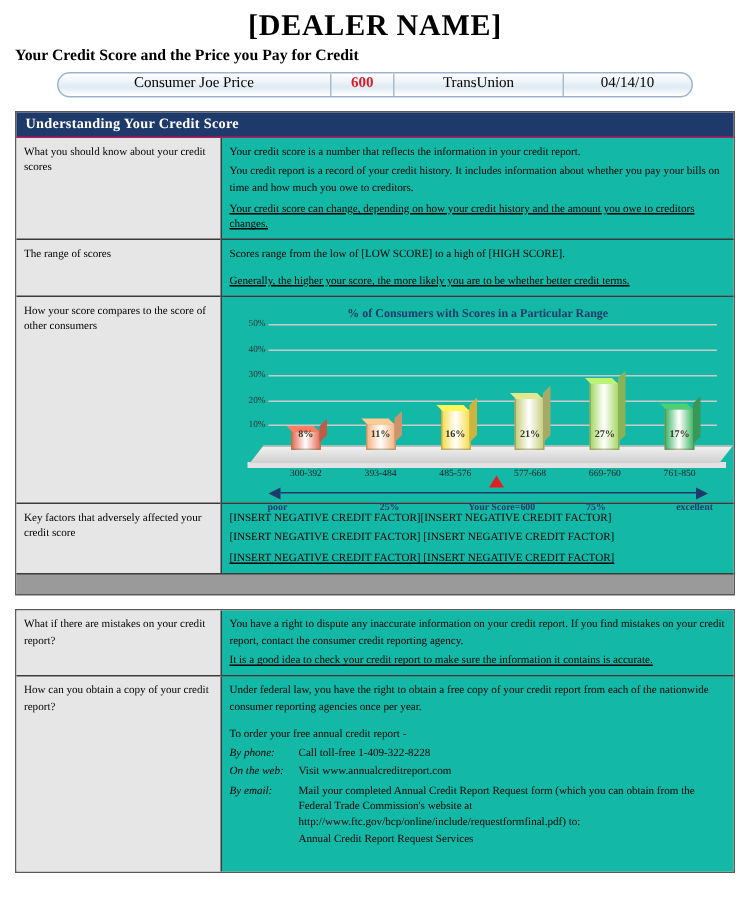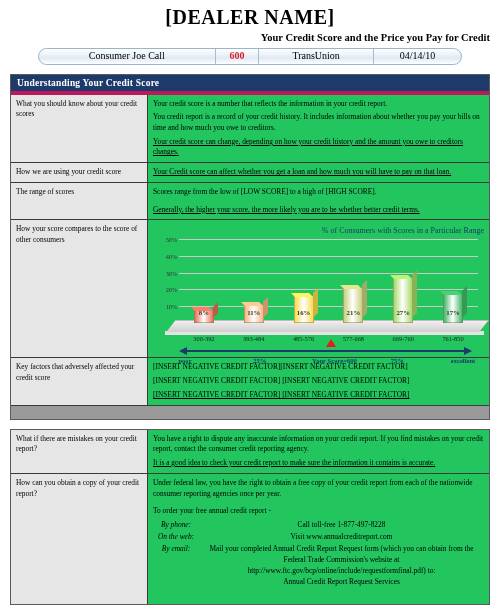--- a/index.html
+++ b/index.html
@@ -9,21 +9,21 @@
     color:#000;overflow:hidden;
   }
   .page{width:500px;height:614px;position:relative;box-sizing:border-box;padding:0 10px;}
 
   
   .title{
     text-align:center;font-size:20px;font-weight:bold;letter-spacing:.5px;
     margin-top:6px;line-height:1.1;
   }
   .subtitle{
-    text-align:right;font-size:10.5px;font-weight:bold;
+    text-align:left;font-size:10.5px;font-weight:bold;
     margin-top:4px;margin-bottom:5px;
   }
 
   
   .info-wrap{
     margin:0 28px 0 28px;
     border:1px solid #9bb4cc;
     border-radius:9px;
     overflow:hidden;
     background:linear-gradient(to bottom,#ffffff 0%,#eef4f9 35%,#dfeaf3 60%,#ffffff 100%);
@@ -40,45 +40,45 @@
 
   
   .section{
     border:1px solid #5a5a5a;
     margin-top:9px;
     background:#fff;
   }
   .section-header{
     background:#1d3a6b;color:#ffffff;font-weight:bold;font-size:9.5px;
     padding:3px 6px;letter-spacing:.2px;
-    border-bottom:4px solid #be185d;
+    border-bottom:1px solid #be185d;
   }
   table.grid{width:100%;border-collapse:collapse;table-layout:fixed;}
   table.grid > tbody > tr > td{
     border-top:1px solid #3b3b3b;
     vertical-align:top;
     font-size:7.4px;line-height:1.45;
     padding:4px 5px;
   }
   table.grid > tbody > tr:first-child > td{border-top:none;}
   td.label{
     width:126px;background:#e6e6e6;border-right:1px solid #3b3b3b;
     font-size:7.4px;line-height:1.4;
   }
-  td.body{background:#22c55e;}
+  td.body{background:#14b8a6;}
   .p{margin:0 0 3px 0;}
   .p:last-child{margin-bottom:0;text-decoration:underline;}
   .gap{margin-top:7px;}
   .bar-bottom{height:13px;background:#9a9a9a;border-top:1px solid #3b3b3b;}
 
   
   .chart-cell{padding:3px 4px 2px 4px;}
   .chart{position:relative;width:100%;height:128px;}
   .chart-title{
-    text-align:right;color:#1d3a6b;font-weight:normal;font-size:8px;
+    text-align:center;color:#1d3a6b;font-weight:bold;font-size:8px;
     margin:1px 0 2px 0;
   }
   .plot{position:relative;height:84px;margin:0 6px 0 26px;}
   .gridline{position:absolute;left:0;right:0;border-top:1px solid #c9c9c9;}
   .ylab{
     position:absolute;left:-26px;width:24px;text-align:right;
     font-size:6.2px;color:#333;transform:translateY(-3.5px);
   }
   .floor{
     position:absolute;left:-8px;right:-6px;bottom:-9px;height:11px;
@@ -124,60 +124,54 @@
   .axislabels{position:relative;margin:1px 6px 0 26px;height:11px;font-size:6.6px;color:#1d3a6b;font-weight:bold;}
   .axislabels span{position:absolute;transform:translateX(-50%);}
   .al-poor{left:2%;}
   .al-25{left:27%;}
   .al-your{left:52%;}
   .al-75{left:73%;}
   .al-exc{left:95%;}
 
   
   table.sub{border-collapse:collapse;margin-top:2px;}
-  table.sub td{padding:0 0 1.5px 0;vertical-align:top;font-size:7.4px;line-height:1.45;text-align:center;}
+  table.sub td{padding:0 0 1.5px 0;vertical-align:top;font-size:7.4px;line-height:1.45;}
   td.way{width:46px;font-style:italic;white-space:nowrap;padding-right:6px;}
 </style>
 </head>
 <body>
 
 <div class="page">
 
   <div class="title">[DEALER NAME]</div>
   <div class="subtitle">Your Credit Score and the Price you Pay for Credit</div>
 
   <div class="info-wrap">
     <table class="info">
       <tbody>
       <tr>
-        <td class="info-val">Consumer Joe Call</td>
+        <td class="info-val">Consumer Joe Price</td>
         <td class="info-val score-val">600</td>
         <td class="info-val">TransUnion</td>
         <td class="info-val">04/14/10</td>
       </tr>
     </tbody>
       </table>
   </div>
 
   <div class="section">
     <div class="section-header">Understanding Your Credit Score</div>
     <table class="grid">
       <tbody>
           <tr>
         <td class="label">What you should know about your credit scores</td>
         <td class="body">
           <p class="p">Your credit score is a number that reflects the information in your credit report.</p>
           <p class="p">You credit report is a record of your credit history.  It includes information about whether you pay your bills on time and how much you owe to creditors.</p>
           <p class="p">Your credit score can change, depending on how your credit history and the amount you owe to creditors changes.</p>
-        </td>
-      </tr>
-      <tr>
-        <td class="label">How we are using your credit score</td>
-        <td class="body">
-          <p class="p">Your Credit score can affect whether you get a loan and how much you will have to pay on that loan.</p>
         </td>
       </tr>
       <tr>
         <td class="label">The range of scores</td>
         <td class="body">
           <p class="p">Scores range from the low of [LOW SCORE] to a high of [HIGH SCORE].</p>
           <p class="p gap">Generally, the higher your score, the more likely you are to be whether better credit terms.</p>
         </td>
       </tr>
       <tr>
@@ -301,21 +295,21 @@
       </tr>
       <tr>
         <td class="label">How can you obtain a copy of your credit report?</td>
         <td class="body">
           <p class="p">Under federal law, you have the right to obtain a free copy of your credit report from each of the nationwide consumer reporting agencies once per year.</p>
           <p class="p gap">To order your free annual credit report -</p>
           <table class="sub">
             <tbody>
                   <tr>
               <td class="way">By phone:</td>
-              <td>Call toll-free 1-877-497-8228</td>
+              <td>Call toll-free 1-409-322-8228</td>
             </tr>
             <tr>
               <td class="way">On the web:</td>
               <td>Visit www.annualcreditreport.com</td>
             </tr>
             <tr>
               <td class="way">By email:</td>
               <td>
                 <span>Mail your completed Annual Credit Report Request form (which you can obtain from the Federal Trade Commission's website at http://www.ftc.gov/bcp/online/include/requestformfinal.pdf) to:</span><br>
                 <span>Annual Credit Report Request Services</span><br>

